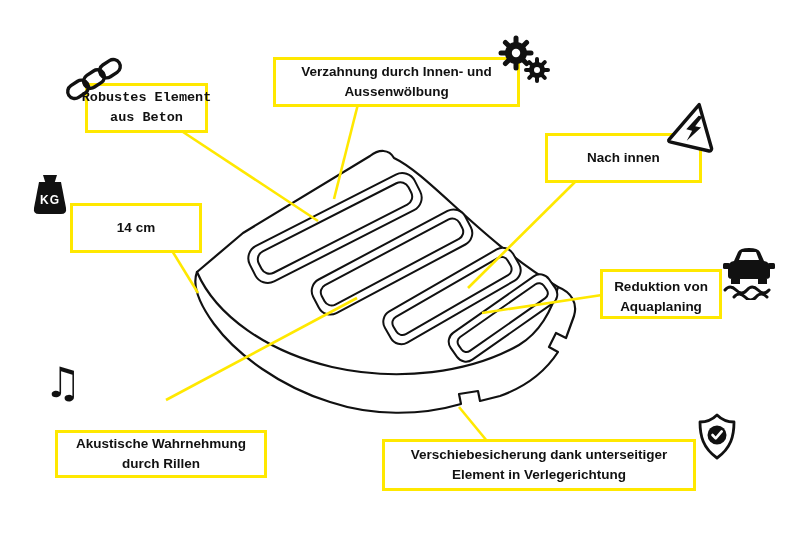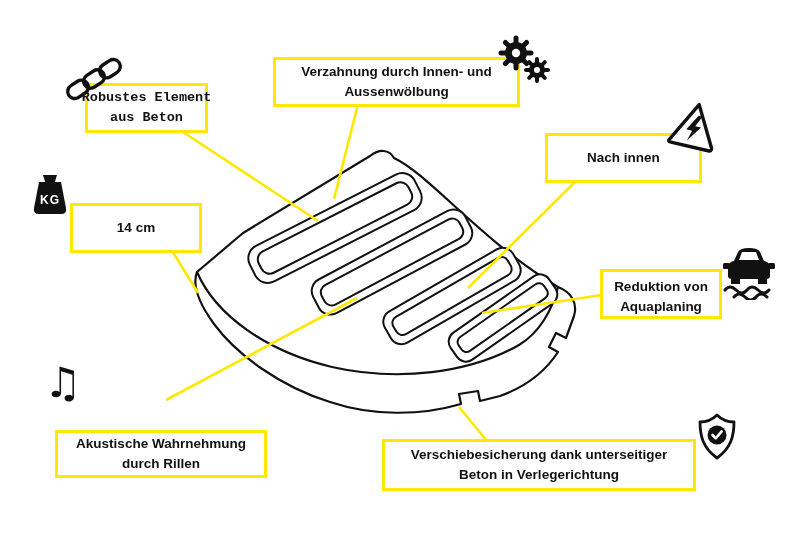--- a/index.html
+++ b/index.html
@@ -178,14 +178,14 @@
   <span class="line">Aquaplaning</span>
 </div>
 
 <div class="callout" style="left:55px; top:398px; width:212px; height:48px;margin-top:32px;">
   <span class="line">Akustische Wahrnehmung</span>
   <span class="line">durch Rillen</span>
 </div>
 
 <div class="callout" style="left:382px; top:439px; width:314px; height:52px;">
   <span class="line">Verschiebesicherung dank unterseitiger</span>
-  <span class="line">Beton in Verlegerichtung</span>
+  <span class="line">Element in Verlegerichtung</span>
 </div>
 
 </body></html>

